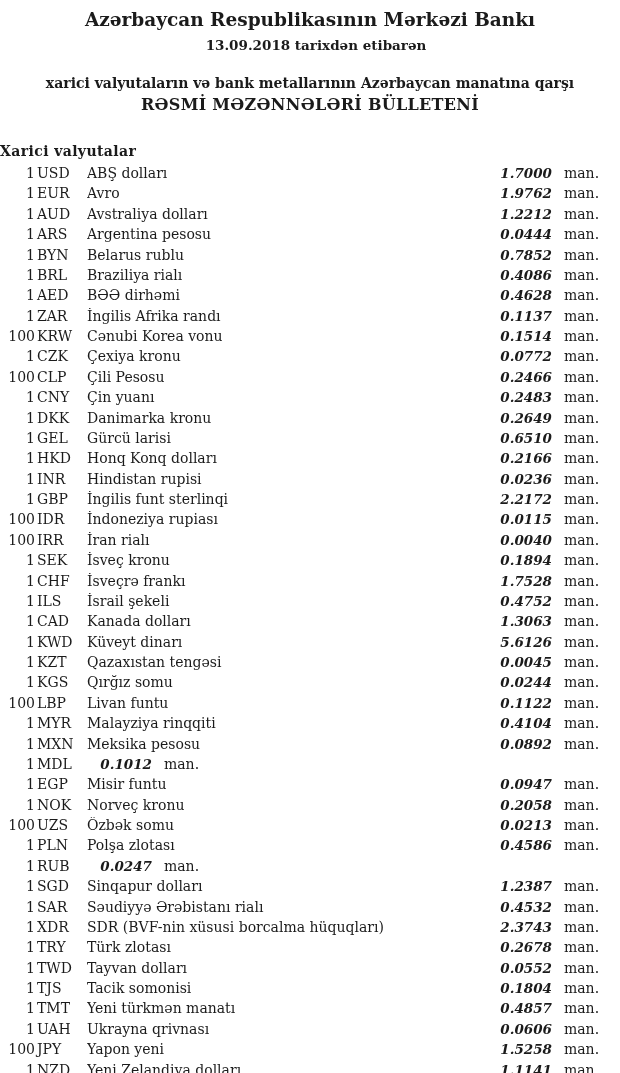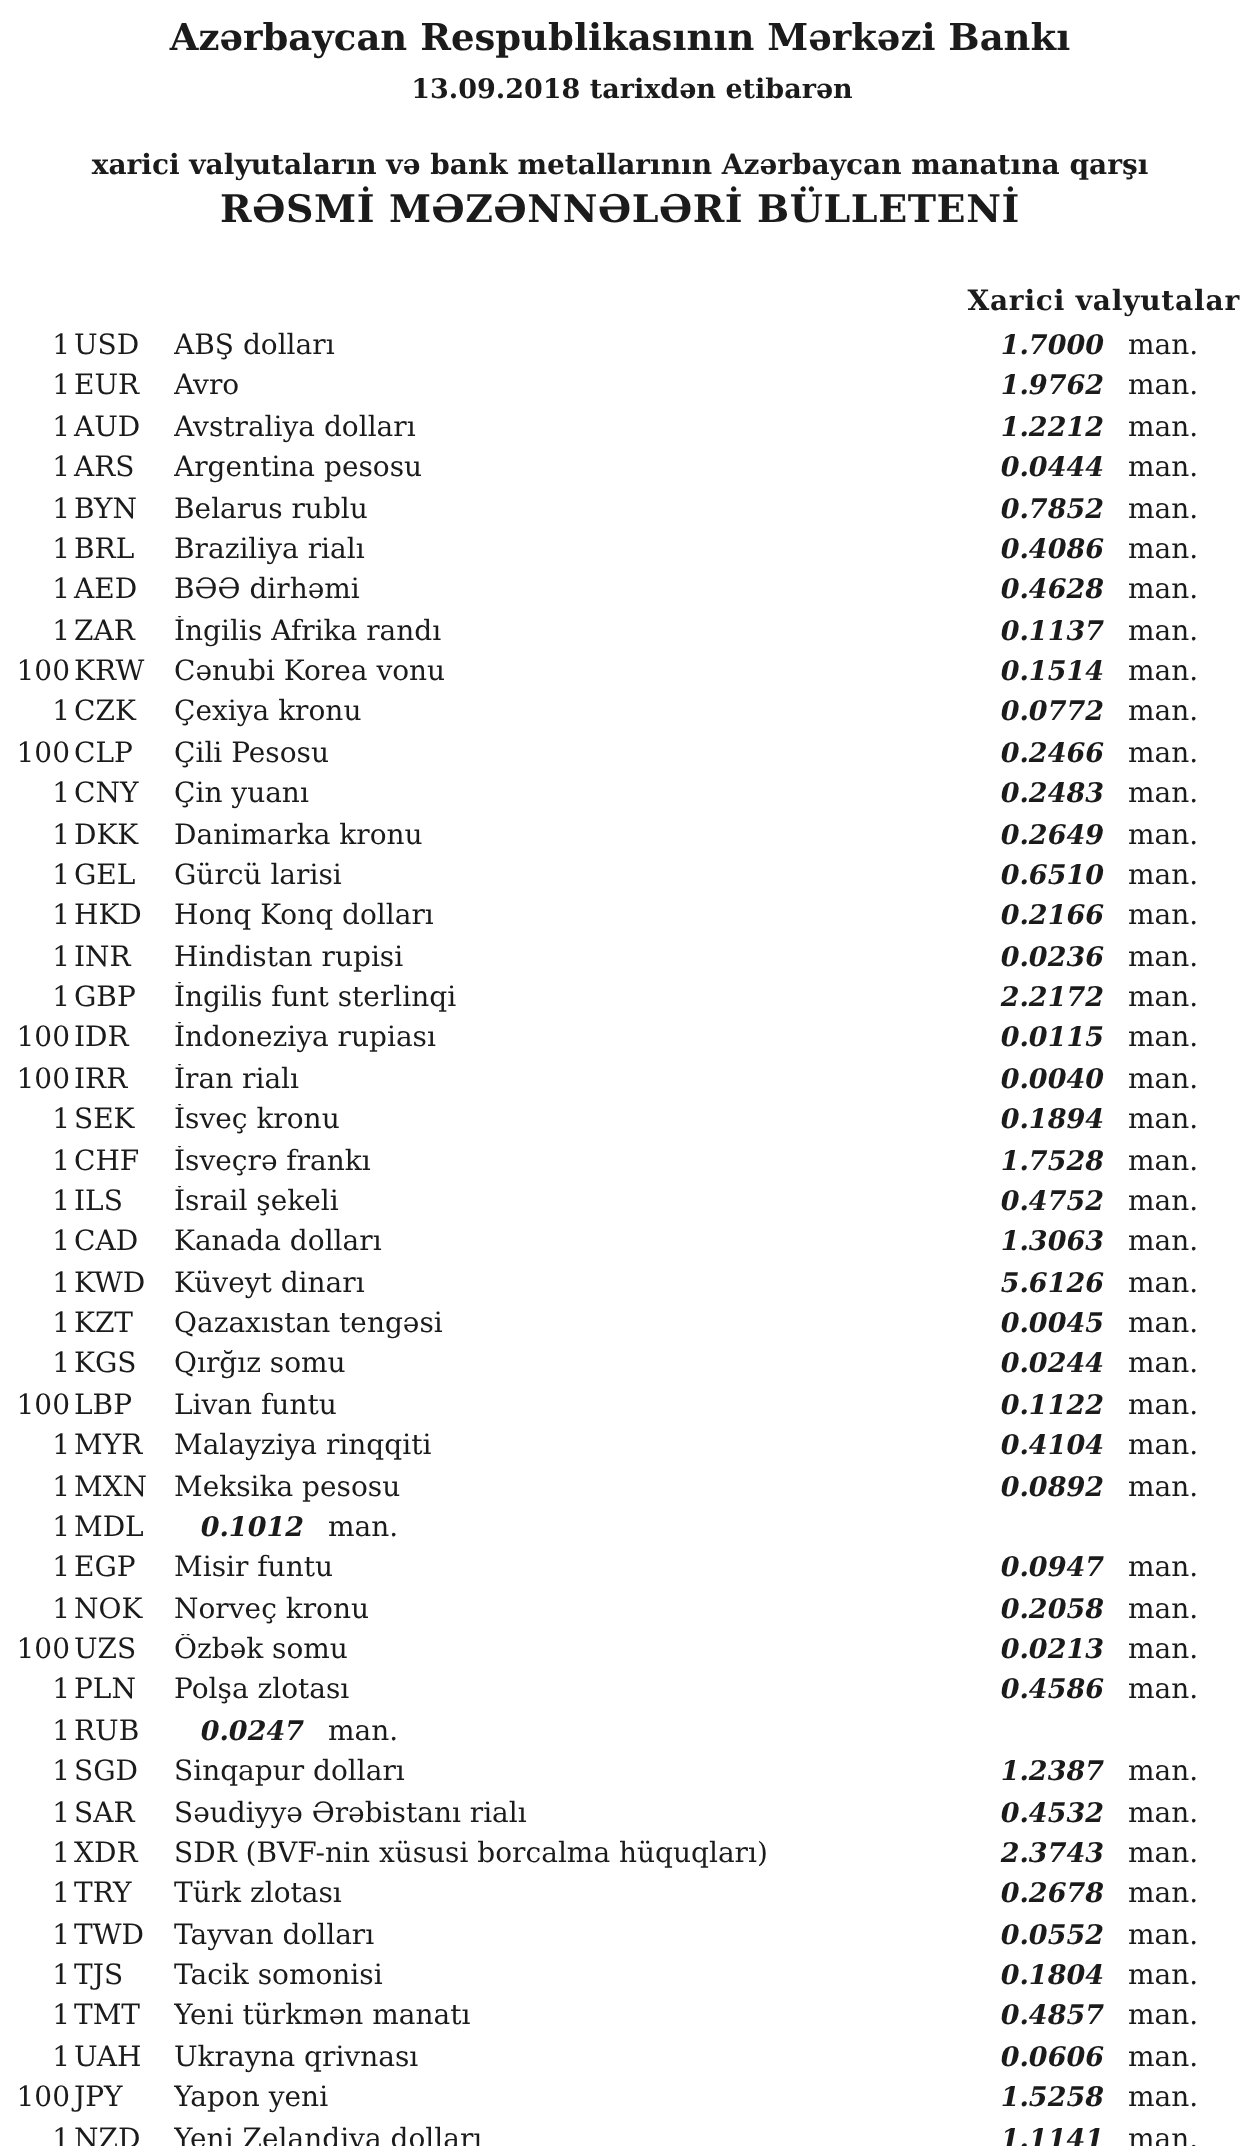--- a/index.html
+++ b/index.html
@@ -34,28 +34,28 @@
     margin-top: 6px;
     padding-left: 12px;
   }
   .subject-line {
     font-size: 14px;
     font-weight: bold;
     line-height: 16px;
     margin-top: 22px;
   }
   .bulletin-title {
-    font-size: 19px;
+    font-size: 16px;
     font-weight: bold;
     line-height: 18px;
     margin-top: 5px;
     letter-spacing: 0.3px;
   }
   .section-title {
-    text-align: right;
+    text-align: left;
     font-size: 14px;
     font-weight: bold;
     line-height: 17px;
     margin-top: 29px;
     letter-spacing: 0.4px;
   }
   .rates-table {
     margin-top: 5px;
     padding-right: 22px;
   }

